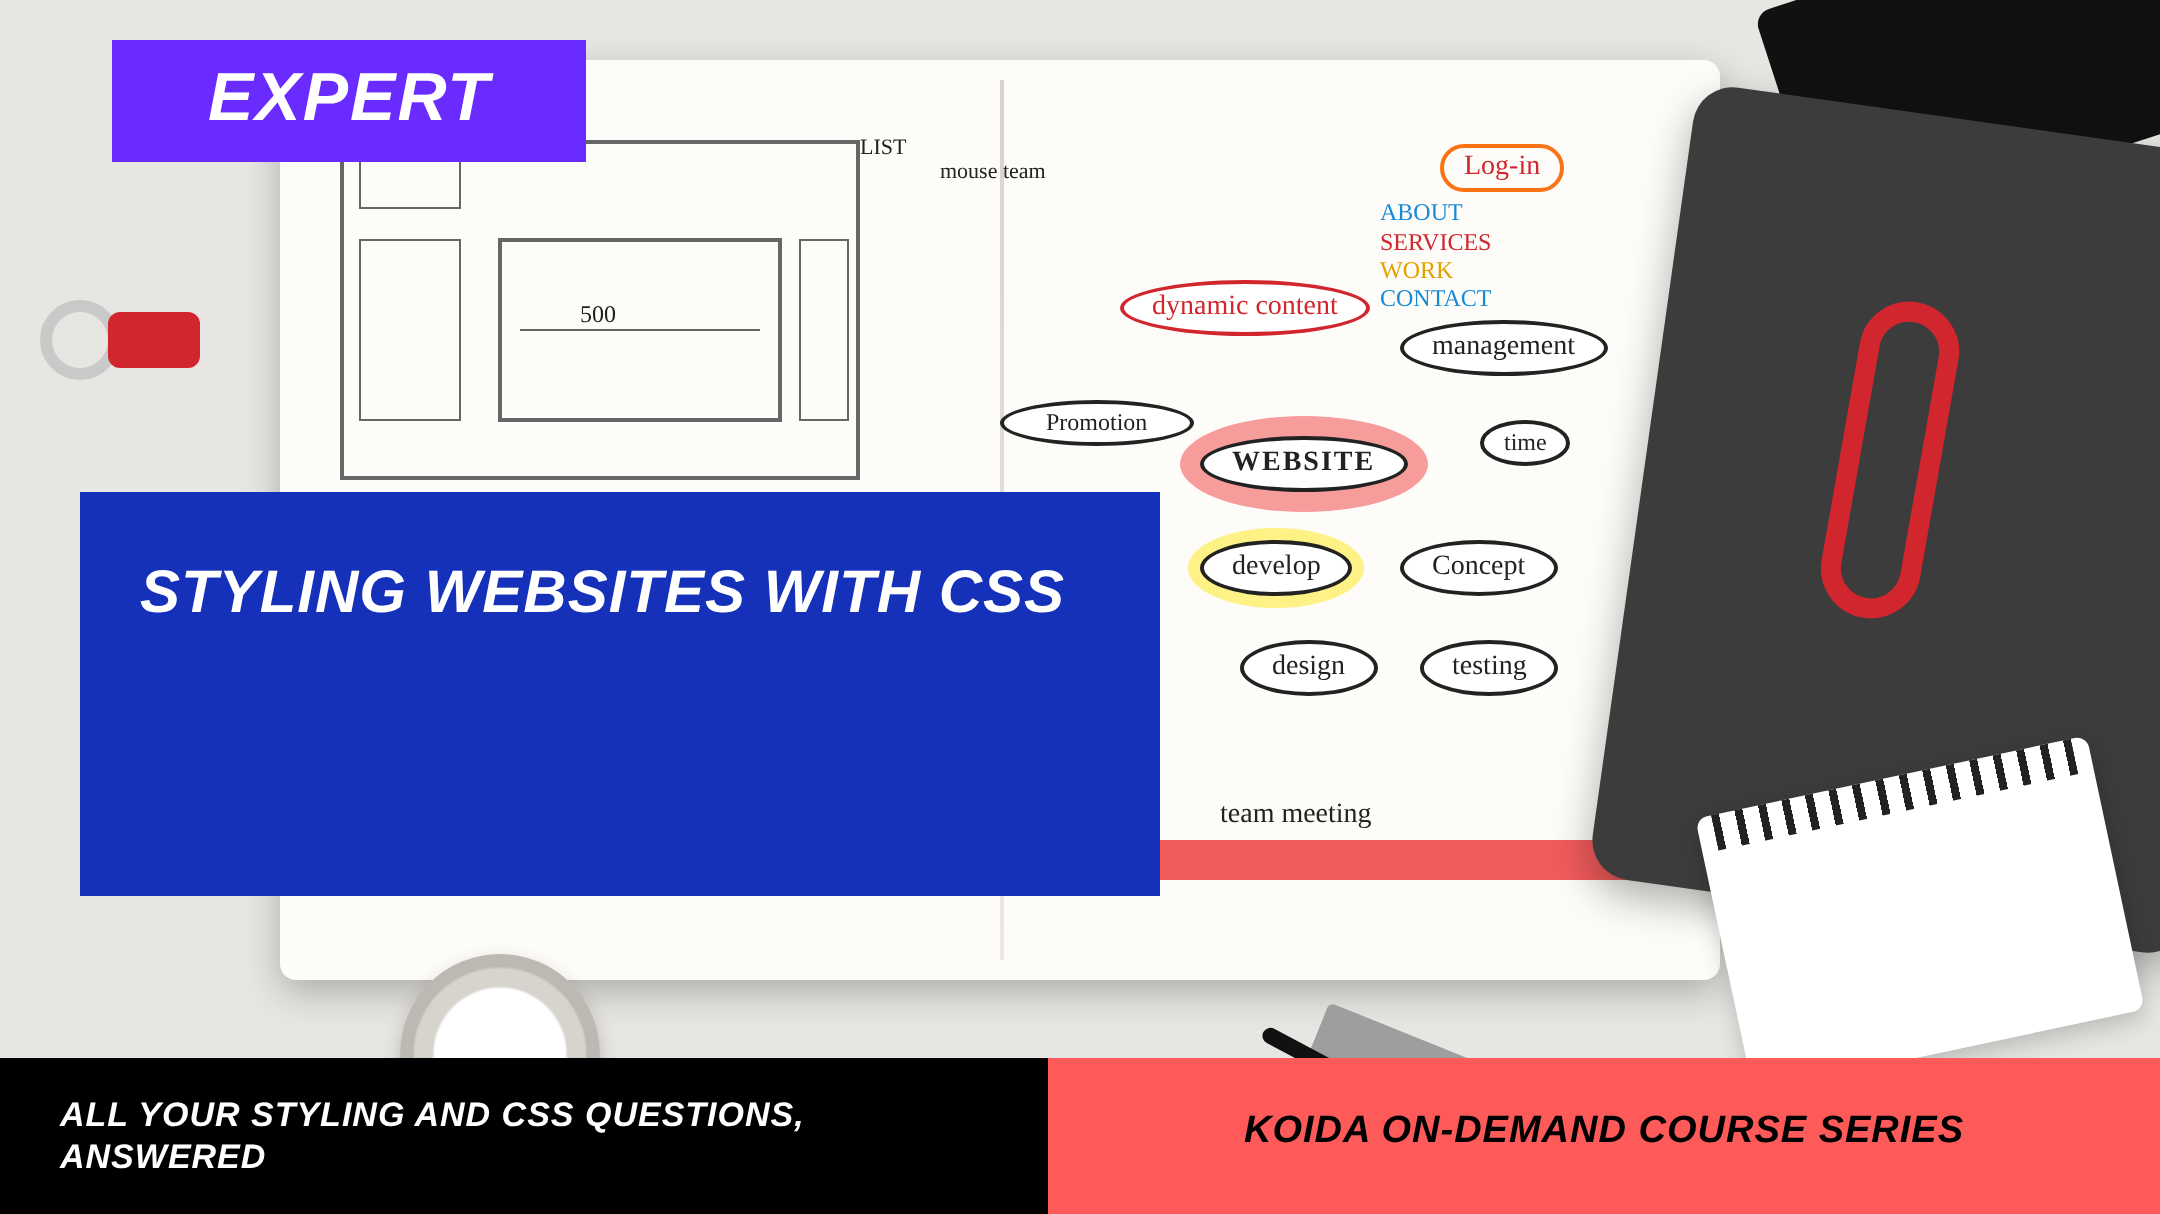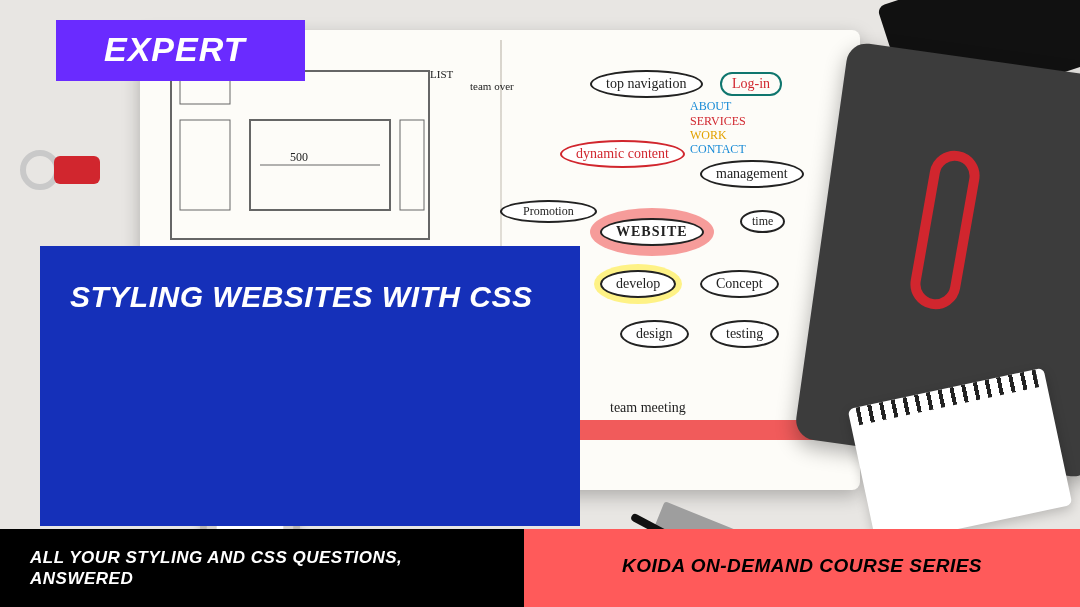--- a/index.html
+++ b/index.html
@@ -121,26 +121,26 @@
   
   .badge {
     position:absolute;
     left:56px; top:20px;
     background:#6a2bff;
     color:#fff;
     font-weight:900;
     font-style:italic;
     font-size:34px;
     letter-spacing:1px;
-    padding:10px 60px 12px 48px;
+    padding:10px 48px 12px 48px;
   }
   .title-box {
     position:absolute;
     left:40px; top:246px;
-    width:540px; height:280px;
+    width:540px; height:202px;
     background:#1530b9;
     color:#fff;
     padding:34px 30px;
   }
   .title-box h1{
     font-size:30px;
     font-weight:900;
     font-style:italic;
     letter-spacing:.5px;
   }
@@ -183,24 +183,23 @@
     <div class="notebook"></div>
     <div class="red-strip"></div>
     <div class="tablet"></div>
     <div class="clip"></div>
     <div class="spiral"></div>
     <div class="ruler"></div>
     <div class="pen"></div>
     <div class="key"><span class="ring"></span><span class="tag"></span></div>
     <div class="cup"></div>
 
-    <span class="sketch bubble" style="left:590px;top:70px">top navigation</span>
-    <span class="sketch" style="left:720px;top:72px;color:#d1262e;border:2px solid #0f766e;border-radius:14px;padding:2px 10px">Log-in</span>
+    <span class="sketch" style="left:720px;top:72px;color:#d1262e;border:2px solid #f97316;border-radius:14px;padding:2px 10px">Log-in</span>
     <span class="sketch" style="left:430px;top:68px;font-size:11px">LIST</span>
-    <span class="sketch" style="left:470px;top:80px;font-size:11px">team over</span>
+    <span class="sketch" style="left:470px;top:80px;font-size:11px">mouse team</span>
     <span class="sketch" style="left:690px;top:100px;color:#198bd6;font-size:12px;line-height:1.1">ABOUT</span>
     <span class="sketch" style="left:690px;top:114px;color:#d1262e;font-size:12px">SERVICES</span>
     <span class="sketch" style="left:690px;top:128px;color:#e2a100;font-size:12px">WORK</span>
     <span class="sketch" style="left:690px;top:142px;color:#198bd6;font-size:12px">CONTACT</span>
     <span class="sketch bubble" style="left:700px;top:160px">management</span>
     <span class="sketch bubble" style="left:560px;top:140px;color:#d1262e;border-color:#d1262e">dynamic content</span>
     <span class="sketch bubble" style="left:740px;top:210px;font-size:12px;padding:2px 10px">time</span>
     <span class="sketch bubble" style="left:500px;top:200px;font-size:12px;padding:2px 21px">Promotion</span>
     <span class="sketch bubble hl-red" style="left:600px;top:200px;font-weight:bold;letter-spacing:1px">WEBSITE</span>
     <span class="sketch bubble hl-yellow" style="left:600px;top:270px">develop</span>

